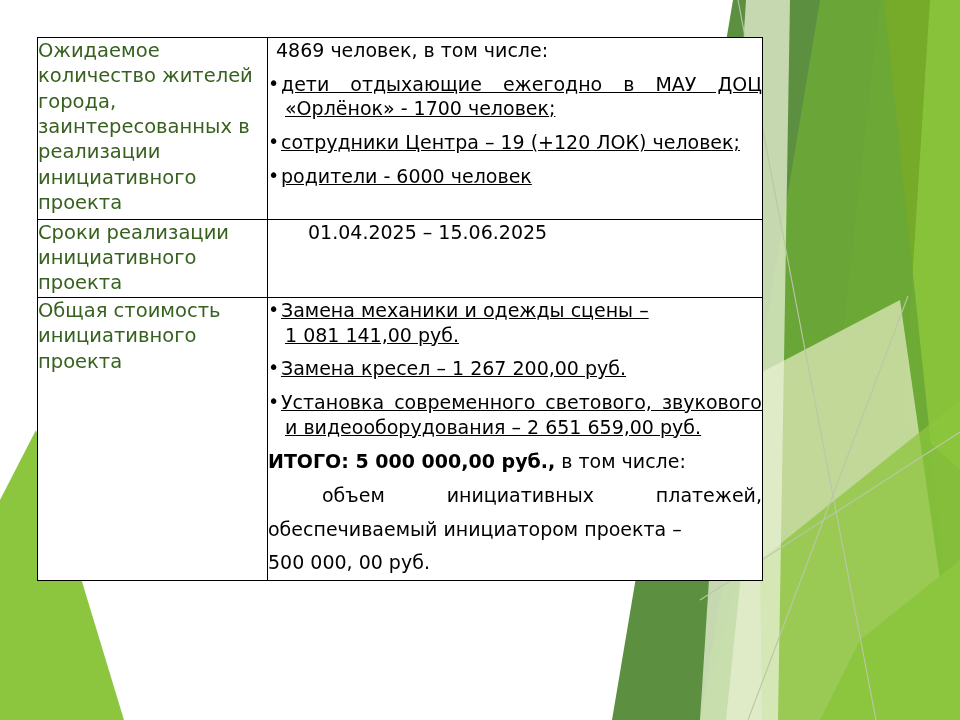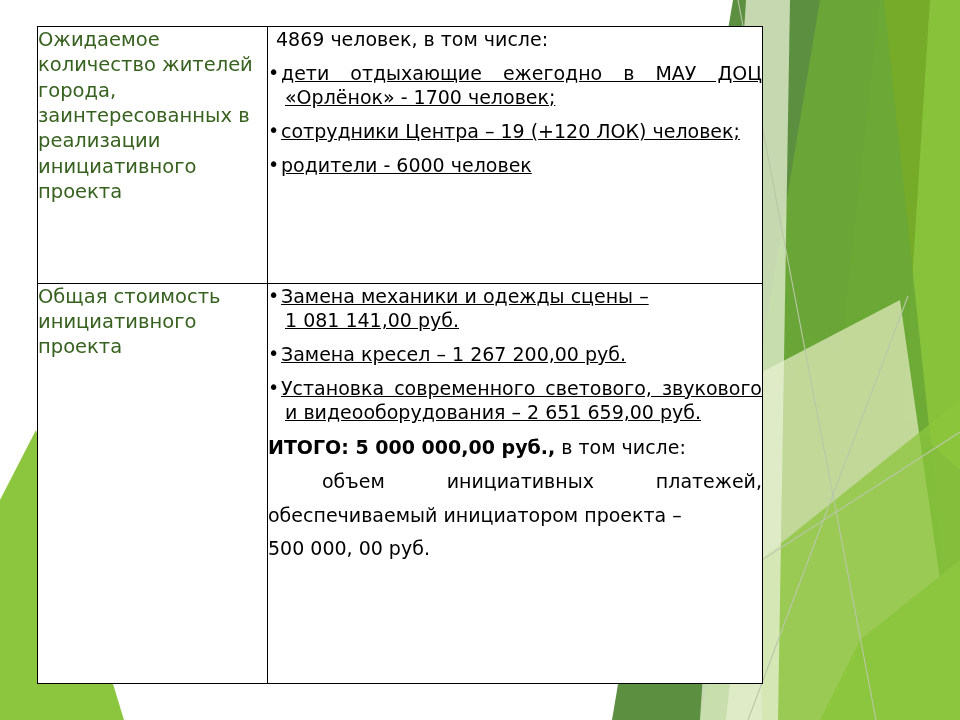--- a/index.html
+++ b/index.html
@@ -21,23 +21,23 @@
     inset: 0;
     width: 960px;
     height: 720px;
     z-index: 0;
   }
 
   
   #info-table {
     position: absolute;
     left: 37px;
-    top: 26px;
+    top: 37px;
     width: 723px;
-    height: 658px;
+    height: 544px;
     border-collapse: collapse;
     table-layout: fixed;
     z-index: 5;
     background: #84cc16;
   }
   #info-table td {
     border: 1.3px solid #000000;
     vertical-align: top;
     padding: 0;
     background: #ffffff;
@@ -148,20 +148,26 @@
           <li>
             <span>сотрудники Центра – 19 (+120 ЛОК) человек;</span>
           </li>
           <li>
             <span>родители  - 6000 человек</span>
           </li>
         </ul>
       </td>
     </tr>
 
+    <tr>
+      <td class="label-cell">Сроки реализации инициативного проекта</td>
+      <td class="value-cell center">
+        <div class="date-line">01.04.2025 – 15.06.2025</div>
+      </td>
+    </tr>
 
     <tr>
       <td class="label-cell middle">Общая стоимость инициативного проекта</td>
       <td class="value-cell">
         <ul class="bullets">
           <li>
             <span>Замена механики и одежды сцены –</span>
             <span class="cont">1 081 141,00 руб.</span>
           </li>
           <li>

